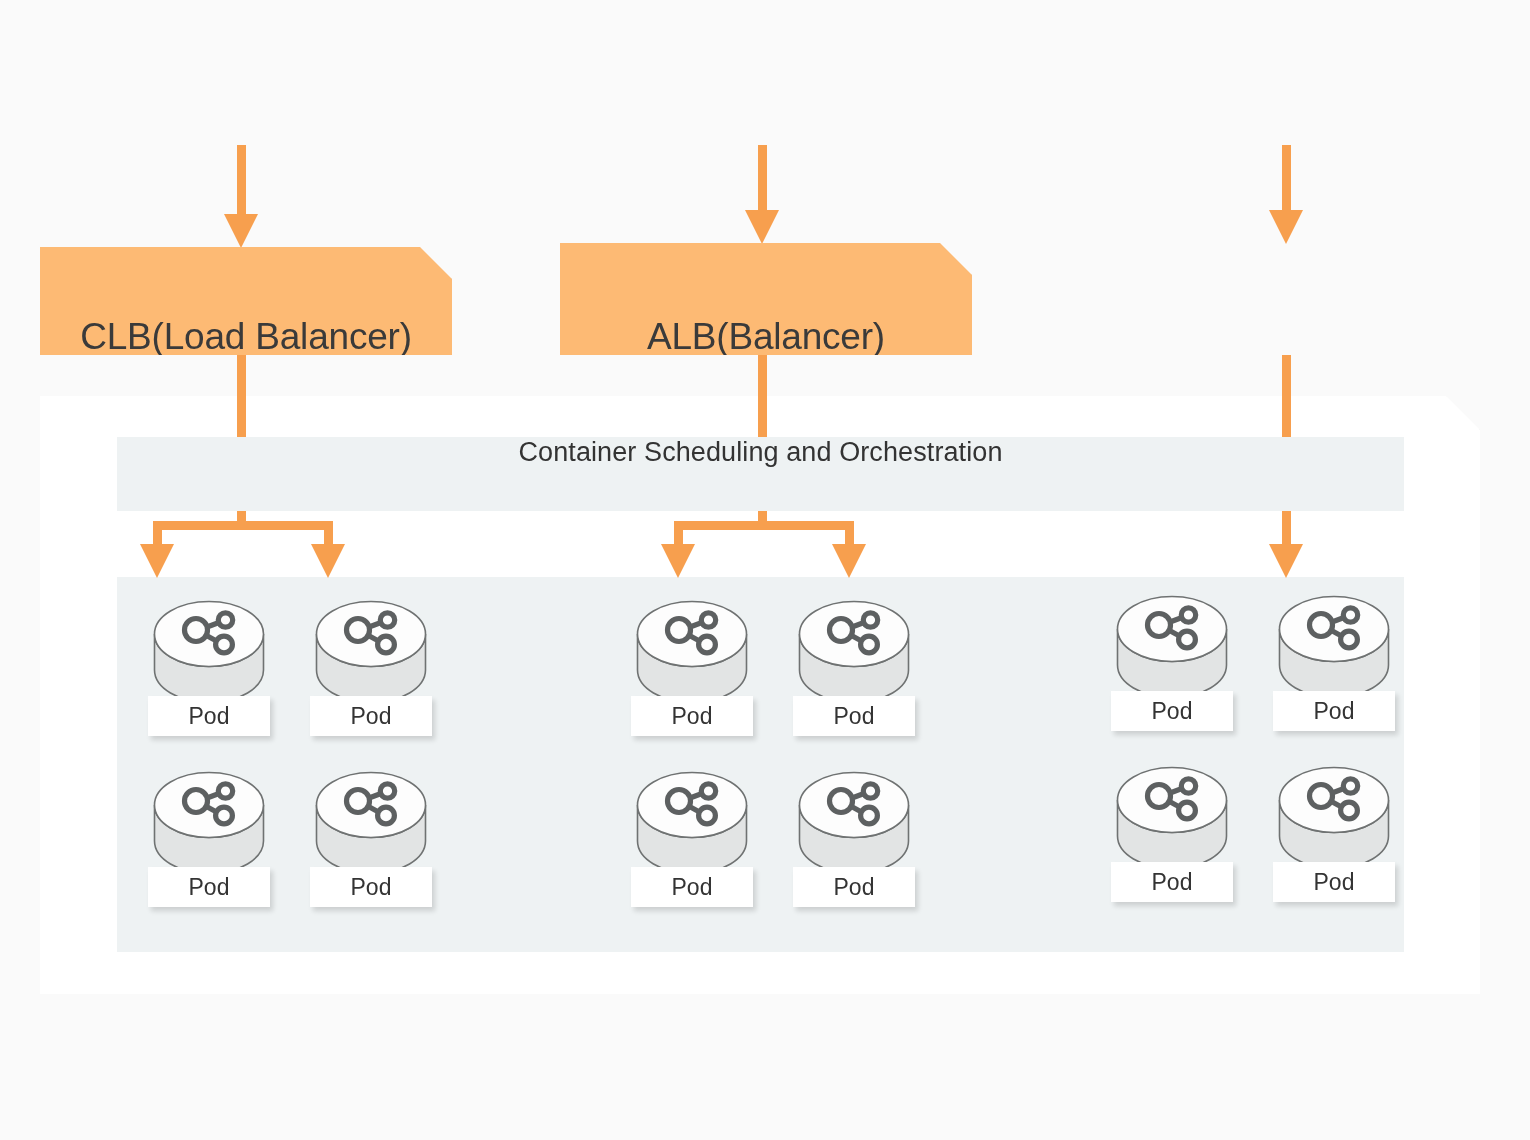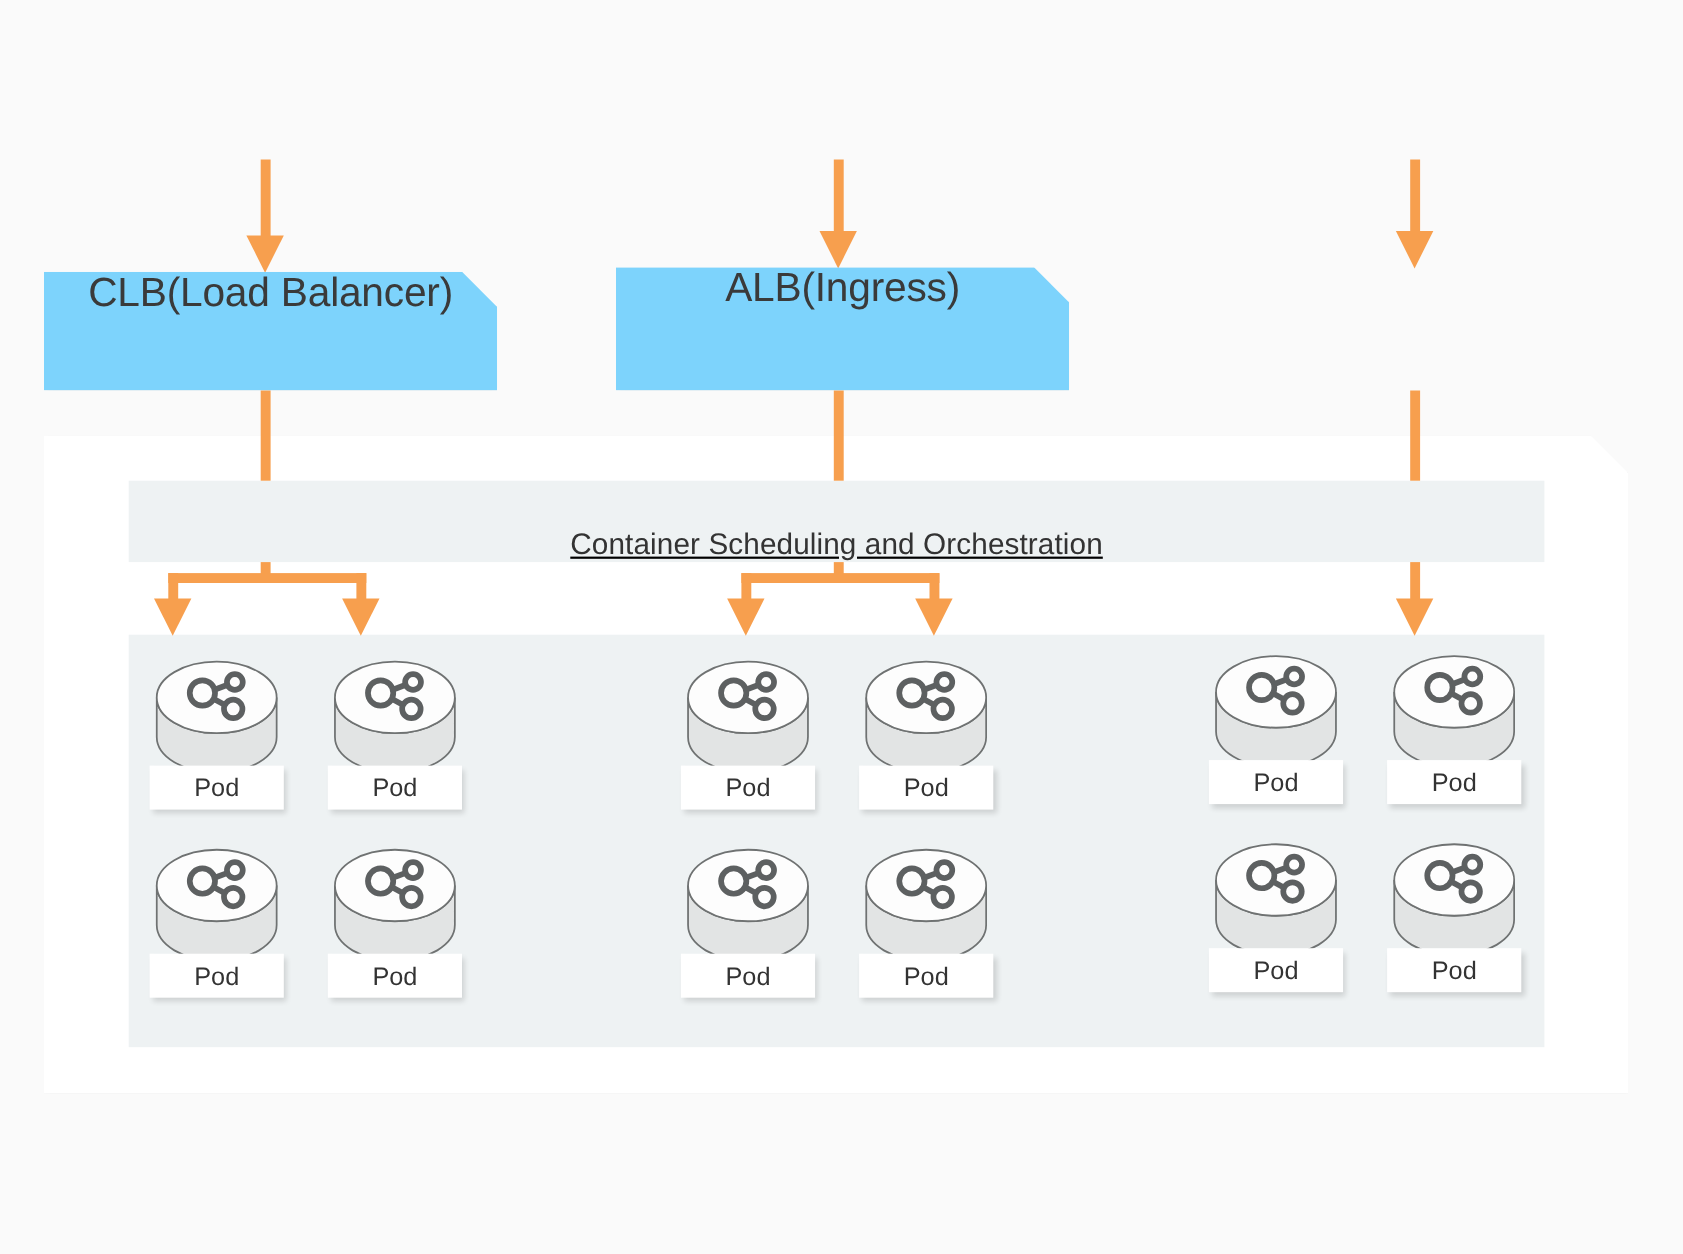--- a/index.html
+++ b/index.html
@@ -19,24 +19,24 @@
   #stage {
     position: absolute;
     left: 0; top: 0;
     width: 1530px;
     height: 1140px;
   }
 
   
   .top-box {
     position: absolute;
-    background: #7dd3fc;
+    background: #fdba74;
     box-shadow: 2px 3px 6px rgba(0,0,0,0.13);
     display: flex;
-    align-items: flex-start;
+    align-items: flex-end;
     justify-content: center;
     
     clip-path: polygon(0 0, calc(100% - 32px) 0, 100% 32px, 100% 100%, 0 100%);
     z-index: 6;
   }
   .top-box .tb-label {
     font-size: 37px;
     color: #3a3a3a;
     letter-spacing: -0.2px;
     line-height: 1;
@@ -58,24 +58,23 @@
 
   
   #orchestration-bar {
     position: absolute;
     left: 117px;
     top: 437px;
     width: 1287px;
     height: 74px;
     background: #eef2f3;
     display: flex;
-    align-items: flex-end;
+    align-items: flex-start;
     justify-content: center;
     z-index: 3;
-    text-decoration: underline;
   }
   #orchestration-bar .ob-label {
     font-size: 27px;
     color: #333333;
     letter-spacing: 0.1px;
   }
 
   
   #pods-panel {
     position: absolute;
@@ -85,20 +84,21 @@
     height: 375px;
     background: #eef2f3;
     z-index: 2;
   }
 
   
   .pod {
     position: absolute;
     width: 112px;
     z-index: 4;
+    margin-left: 12px;
   }
   .pod-cylinder {
     position: relative;
     width: 112px;
     height: 104px;
   }
   .pod-cylinder svg { display: block; }
   .pod-label {
     position: absolute;
     left: 50%;
@@ -147,21 +147,21 @@
   <div class="arrowhead" style="left:745px; top:210px;"></div>
 
   <div class="conn conn-v" style="left:1282px; top:145px; width:9px; height:73px;"></div>
   <div class="arrowhead" style="left:1269px; top:210px;"></div>
 
   <div class="top-box" style="left:40px; top:247px; width:412px; height:108px;">
     <span class="tb-label">CLB(Load Balancer)</span>
   </div>
 
   <div class="top-box" style="left:560px; top:243px; width:412px; height:112px;">
-    <span class="tb-label">ALB(Ingress)</span>
+    <span class="tb-label">ALB(Balancer)</span>
   </div>
 
 
   <div id="main-container"></div>
 
   <div class="conn conn-v" style="left:237px; top:355px; width:9px; height:82px;"></div>
 
   <div class="conn conn-v" style="left:758px; top:355px; width:9px; height:82px;"></div>
 
   <div class="conn conn-v" style="left:1282px; top:355px; width:9px; height:82px;"></div>

